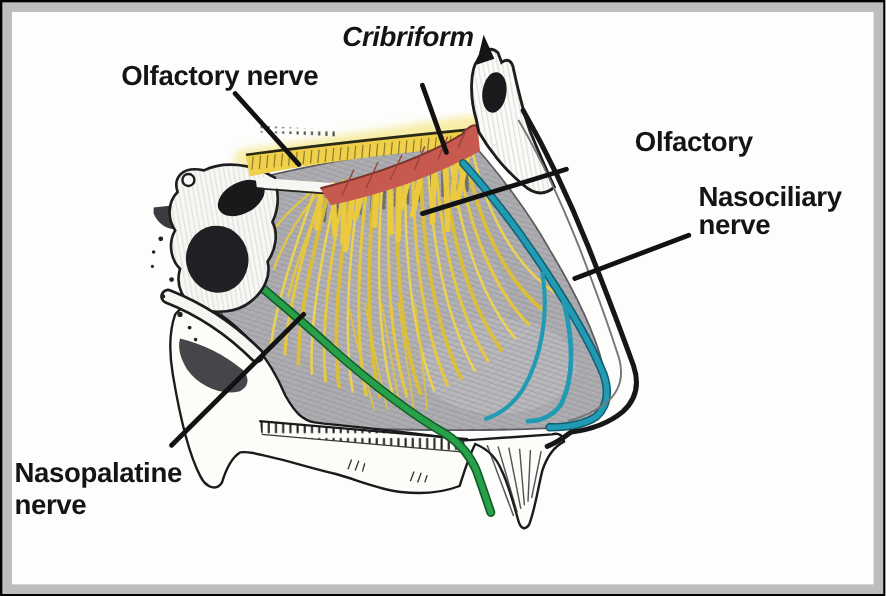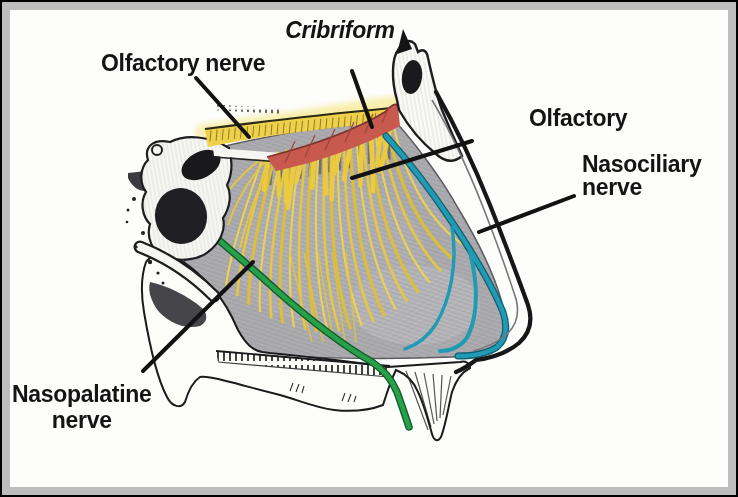--- a/index.html
+++ b/index.html
@@ -10,21 +10,21 @@
   #art{position:absolute;left:0;top:0;width:738px;height:497px;}
   .lbl{position:absolute;font-weight:bold;color:#141414;font-size:23px;
        letter-spacing:-0.3px;white-space:nowrap;}
   .lbl div{line-height:23px;}
   #lbl-olfactory-bulb{left:101px;top:50px;}
   #lbl-cribriform{left:272px;top:18px;width:136px;text-align:center;}
   #lbl-cribriform div{line-height:24px;font-style:italic;}
   #lbl-olfactory-nerves{left:501px;top:107px;margin-left:28px;}
   #lbl-nasociliary{left:582px;top:153px;}
   #lbl-nasopalatine{left:12px;top:381px;}
-  #lbl-nasopalatine div{line-height:26px;text-align:center;}
+  #lbl-nasopalatine div{line-height:26px;}
 </style>
 </head>
 <body>
 
 <div id="stage">
   <div id="mat"></div>
   <div id="frame"></div>
 
   <svg id="art" viewBox="0 0 738 497" xmlns="http://www.w3.org/2000/svg">
     <defs>

